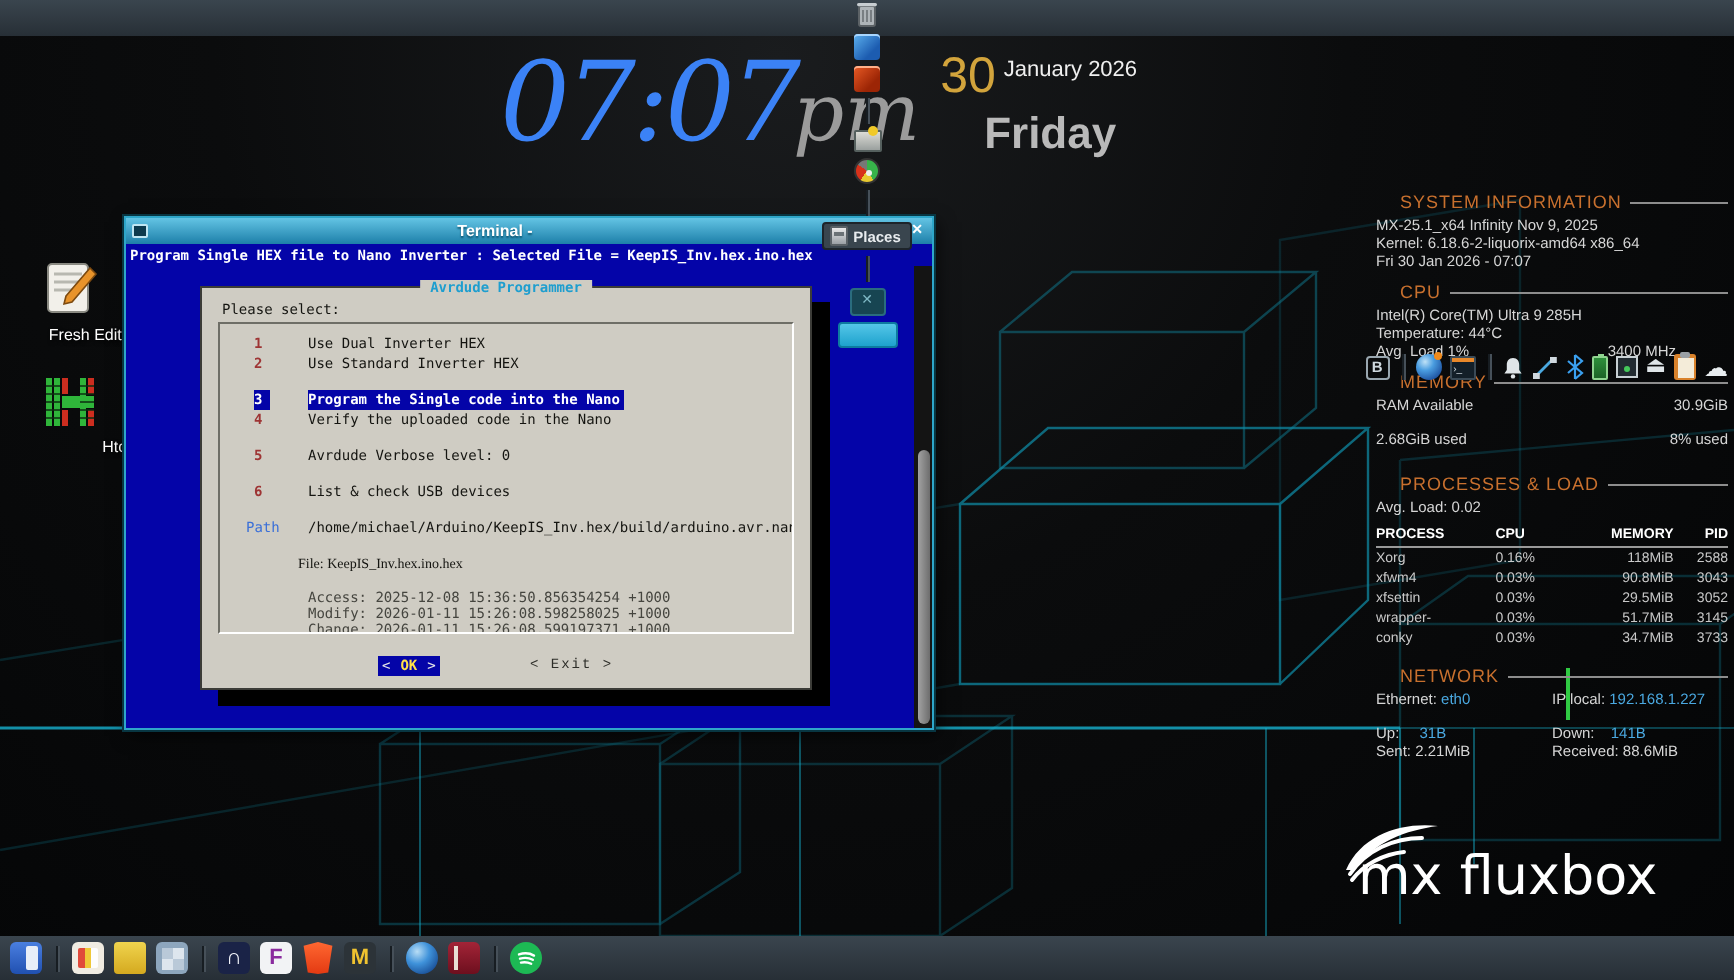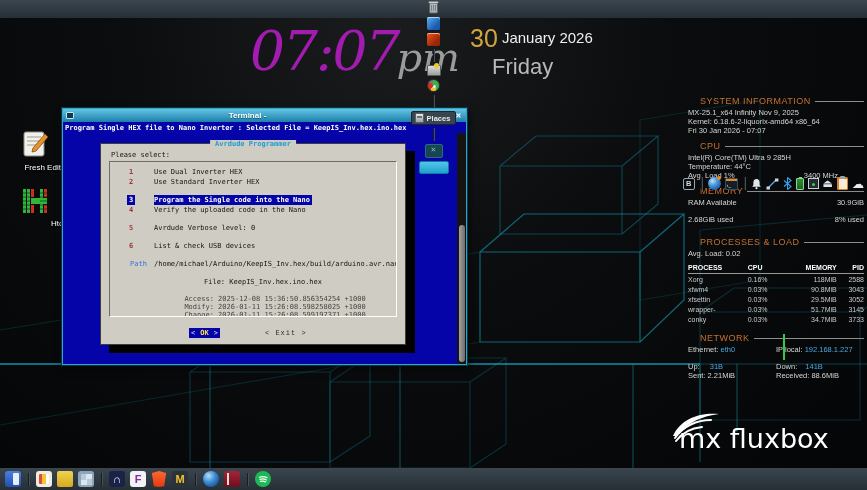--- a/index.html
+++ b/index.html
@@ -51,64 +51,64 @@
   .pkg-ic::after { content:""; position:absolute; left:3.5px; top:3.5px; width:3px; height:3px; border-radius:50%; background:#45c85a; }
   .eject-ic { color:#dfe5e8; font-size:11px; line-height:11px; }
   .clip-ic { width:11px; height:13px; background:#d9822b; border-radius:1.5px; position:relative; }
   .clip-ic::before { content:""; position:absolute; left:1.5px; top:2px; width:8px; height:9.5px; background:#f4ecd9; }
   .clip-ic::after { content:""; position:absolute; left:3px; top:-1px; width:5px; height:2.5px; background:#9aa0a5; border-radius:1px; }
   .cloud-ic { color:#e8edf0; font-size:12px; line-height:12px; }
 
   
   .clock { position:absolute; left:250px; top:20px; display:flex; z-index:5; }
   .clock-time { font-family:"DejaVu Serif", serif; font-style:italic; font-weight:normal;
-    font-size:55px; line-height:62px; color:#a21caf; letter-spacing:-2px; }
+    font-size:55px; line-height:62px; color:#3b82f6; letter-spacing:-2px; }
   .clock-mer { font-family:"DejaVu Serif", serif; font-style:italic; font-size:40px; color:#9b9b9b; align-self:flex-end; margin:0 0 2px -2px; }
   .clock-date { margin:6px 0 0 10px; }
   .clock-top { display:flex; align-items:flex-start; }
   .clock-day { color:#d2a43c; font-size:25px; line-height:25px; font-weight:normal; }
-  .clock-month { color:#efefef; font-size:15px; margin:3px 0 0 4px; }
-  .clock-week { color:#b9b9b9; font-size:22px; margin:3px 0 0 22px; }
+  .clock-month { color:#efefef; font-size:11px; margin:3px 0 0 4px; }
+  .clock-week { color:#b9b9b9; font-size:22px; margin:3px 0 0 22px;font-weight:bold; }
 
   
   .dicon { position:absolute; width:66px; text-align:right; color:#fff; font-size:8px;
     text-shadow:1px 1px 2px #000; z-index:4; }
   .dicon svg { display:block; margin:0 auto 3px auto; }
 
   
   .term-win { position:absolute; left:62px; top:108px; width:405px; height:257px; z-index:20;
     border:1px solid #2ea6c9; box-shadow:0 0 0 1px #083642, 2px 3px 8px rgba(0,0,0,.6);
     display:flex; flex-direction:column; background:#0404a8; }
   .titlebar { height:13px; flex:none; background:linear-gradient(#63c4e4,#1d7fa9); display:flex; align-items:center; padding:0 3px; gap:2px; }
   .tb-icon { width:8px; height:7px; background:#0d3b4e; border:1px solid #bfe6f2; border-radius:1px; }
   .tb-title { flex:1; text-align:center; color:#fff; font-size:8px; font-weight:bold; text-shadow:0 1px 1px #0a536f; }
   .tb-btn { color:#fff; font-size:7px; width:9px; text-align:center; line-height:11px; font-weight:bold; }
   .term-header { flex:none; color:#fff; font:bold 7px "DejaVu Sans Mono", monospace; padding:2px 2px 1px 2px; background:#0404a8; }
-  .term-body { position:relative; flex:1; font:7px "DejaVu Sans Mono", monospace;text-align:center; }
+  .term-body { position:relative; flex:1; font:7px "DejaVu Sans Mono", monospace; }
   .scroll-track { position:absolute; top:0; right:0; bottom:0; width:9px; background:#141414; }
   .scroll-thumb { position:absolute; right:1px; width:6px; top:40%; bottom:2px; border-radius:3px;
     background:linear-gradient(90deg,#a2a2a2,#6d6d6d); }
 
   
   .dialog { position:absolute; left:37px; top:10px; width:306px; height:202px;
     background:#cfccc3; border:1px solid #3c3c38; box-shadow:9px 8px 0 0 #000; color:#141410; }
   .dlg-title { position:absolute; top:-4px; left:50%; transform:translateX(-50%);
     background:#cfccc3; padding:0 5px; color:#1e9ecf; font-weight:bold; white-space:nowrap; }
   .dlg-prompt { position:absolute; left:10px; top:7px; }
   .listbox { position:absolute; left:8px; top:17px; right:8px; bottom:27px; overflow:hidden;
     border:1px solid; border-color:#6e6e66 #ffffff #ffffff #6e6e66; padding-top:5px; }
   .mi { display:flex; height:10px; line-height:10px; }
   .mi .num { margin-left:17px; width:8px; color:#9e3434; font-weight:bold; flex:none; }
   .mi .lbl { margin-left:19px; width:fit-content; }
   .mi.sel .num { background:#0404a8; color:#fff; }
   .mi.sel .lbl { background:#0404a8; color:#fff; font-weight:bold; padding-right:2px; }
   .gap { margin-top:8px; }
   .path-row { display:flex; margin-top:8px; height:10px; line-height:10px; }
   .path-row .plabel { margin-left:13px; width:31px; color:#3a6fd8; flex:none; }
-  .file-row { margin-top:8px; margin-left:20px; height:10px; line-height:10px; }
+  .file-row { margin-top:8px; margin-left:39px; height:10px; line-height:10px;font-family:Liberation Serif, serif; }
   .ts { margin-left:44px; line-height:8px; color:#45453f; }
   .ts-first { margin-top:8px; }
   .btn-ok { position:absolute; bottom:6px; left:88px; background:#0404a8; color:#e8e8e8; padding:1px 2px; }
   .btn-ok .okl { color:#ffe14a; font-weight:bold; padding:16px 5px; }
   .btn-exit { position:absolute; bottom:7px; left:164px; color:#2d2d28; letter-spacing:1px;font-family:Liberation Mono, monospace; }
 
   
   .conky { position:absolute; right:3px; top:90px; width:178px; z-index:6; font-size:7.5px; color:#d6d6d6; line-height:9px; }
   .ck-h { display:flex; align-items:center; margin:7px 0 2px 0; }
   .ck-h .ht { color:#c8702e; font-weight:normal; font-size:9px; letter-spacing:.5px; margin-left:14px; white-space:nowrap; }

